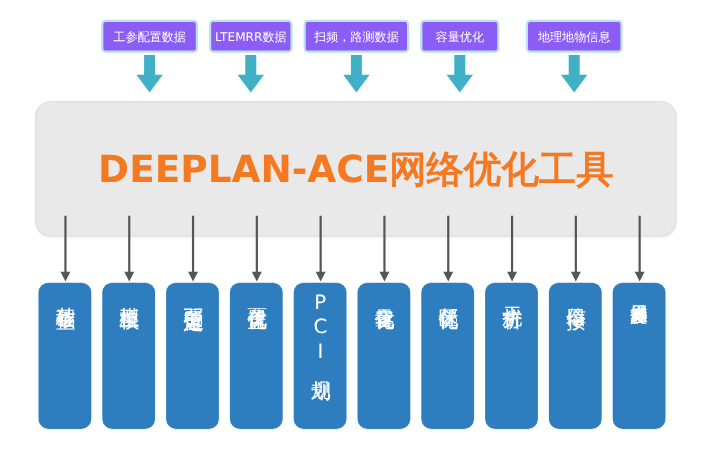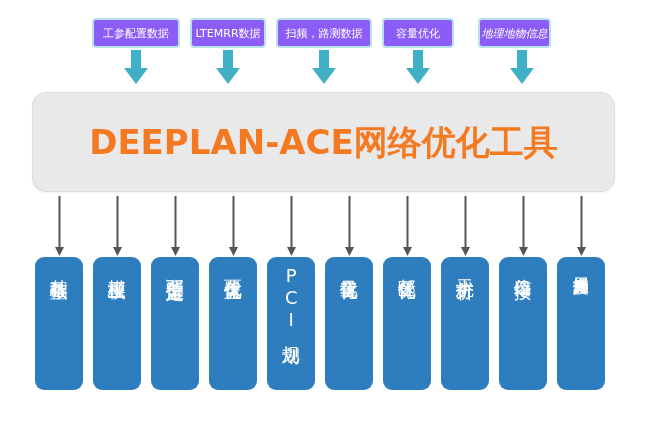--- a/index.html
+++ b/index.html
@@ -54,21 +54,21 @@
     height: 36px;
   }
   .fat-arrow svg { display: block; }
 
   
   .banner {
     position: absolute;
     left: 32px;
     top: 92px;
     width: 583px;
-    height: 100px;
+    height: 123px;
     background: #e9e9e9;
     border: 1px solid #dcdcdc;
     border-radius: 14px;
     box-sizing: border-box;
     display: flex;
     align-items: center;
     justify-content: center;
     box-shadow: 0 1px 2px rgba(0,0,0,0.06);
   }
   .banner-title {
@@ -124,21 +124,21 @@
     </div>
     <div class="src-box" style="left:276px;width:96px;">
       <span class="lbl">扫频，路测数据</span>
     </div>
     <div class="src-box" style="left:190px;width:76px;">
       <span class="lbl">LTEMRR数据</span>
     </div>
     <div class="src-box" style="left:382px;width:72px;">
       <span class="lbl">容量优化</span>
     </div>
-    <div class="src-box" style="left:478px;width:73px;font-style:italic;">
+    <div class="src-box" style="left:478px;width:88px;">
       <span class="lbl">地理地物信息</span>
     </div>
   </div>
 
   <div class="fat-arrow" style="left:123px;top:50px;">
     <svg width="26" height="36" viewBox="0 0 26 36">
         <path d="M8 0 H18 V18 H25 L13 34 L1 18 H8 Z" fill="#3fb0c6"></path>
       </svg>
   </div>
   <div class="fat-arrow" style="left:215px;top:50px;">

